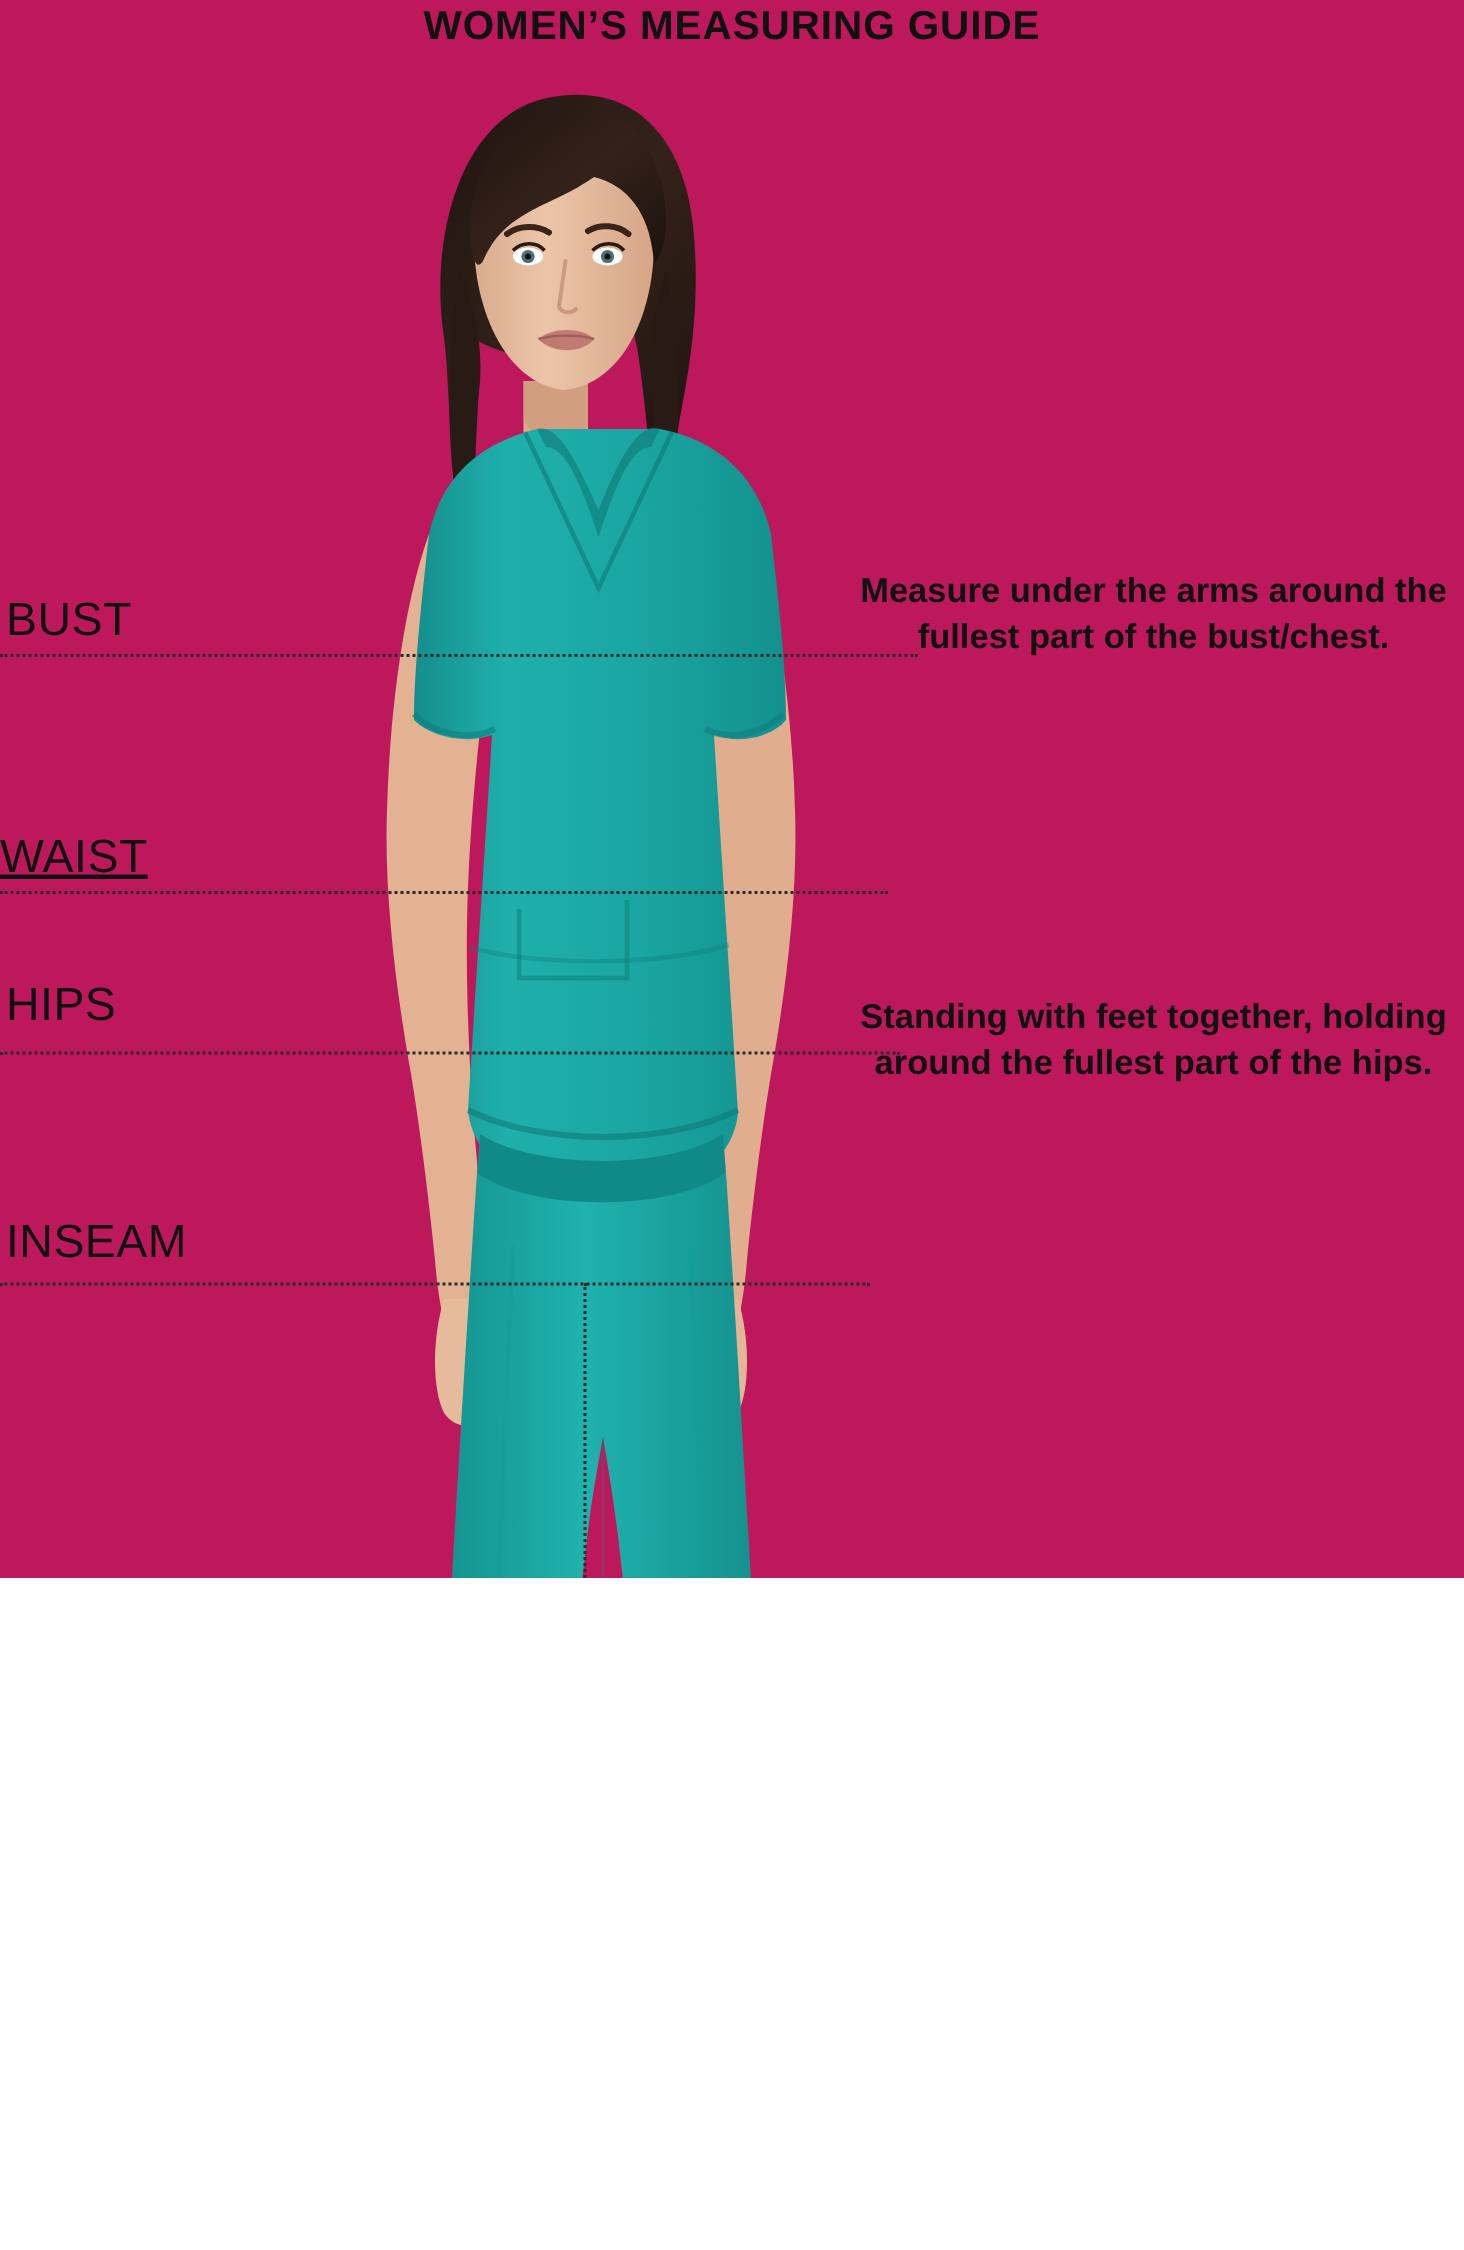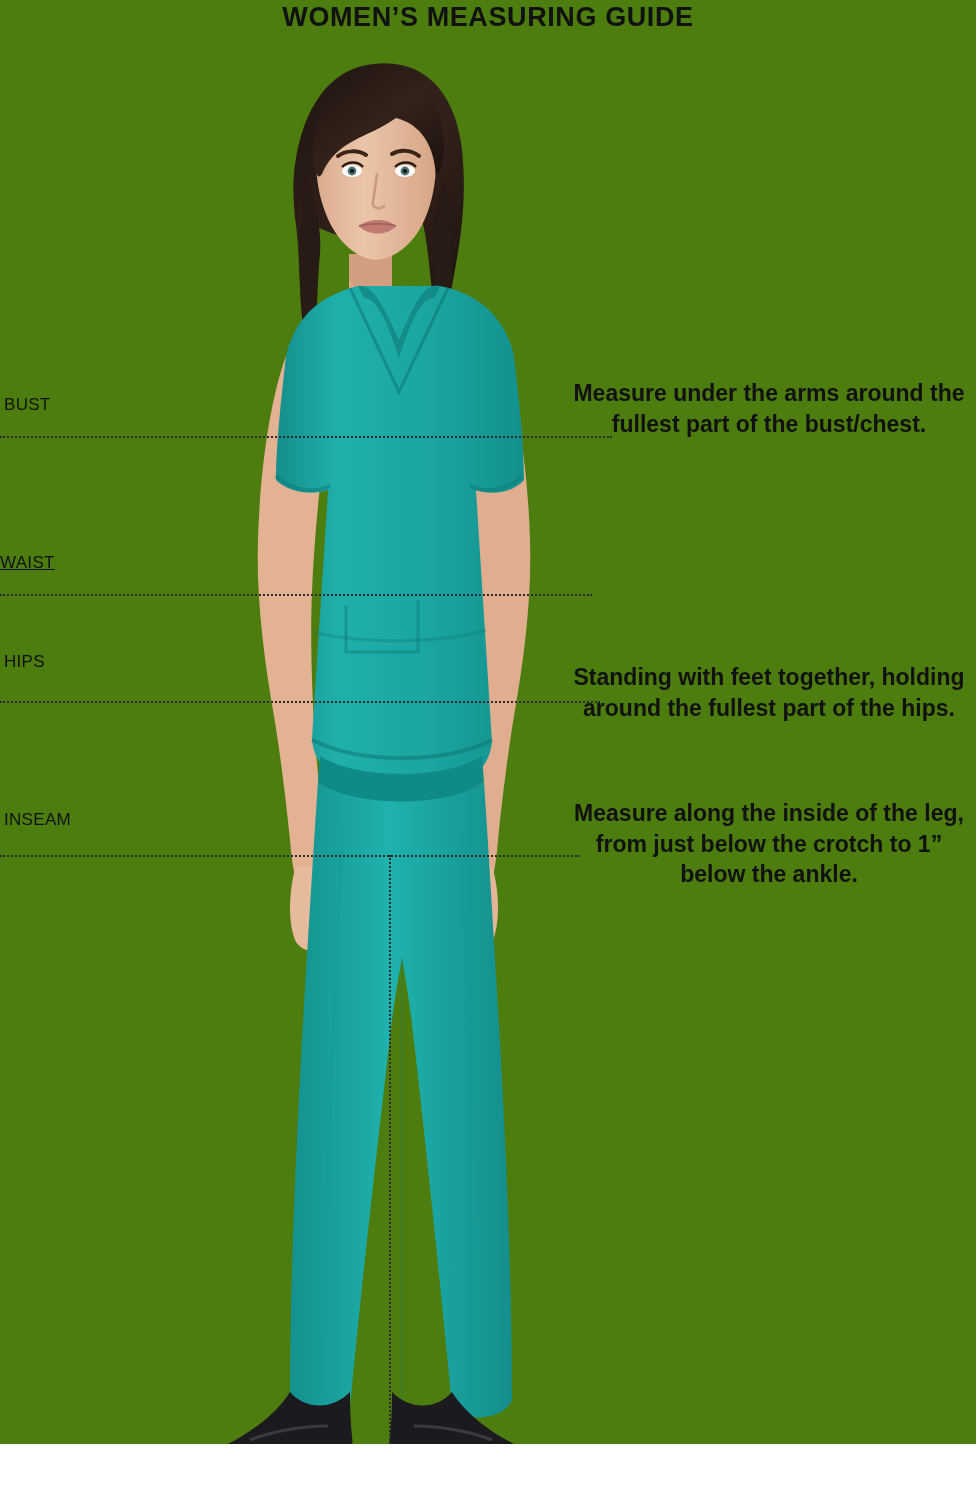--- a/index.html
+++ b/index.html
@@ -7,23 +7,23 @@
     padding: 0;
     background: #ffffff;
   }
   body {
     font-family: "Liberation Sans", sans-serif;
     color: #1a1a1a;
   }
   #page {
     position: relative;
     width: 976px;
-    height: 1444px;
+    height: 1052px;
     overflow: hidden;
-    background: #4d7c0f;
+    background: #be185d;
   }
 
   
   .title {
     position: absolute;
     top: 2px;
     left: 0;
     width: 976px;
     text-align: center;
     font-size: 27px;
@@ -38,21 +38,21 @@
     left: 100px;
     top: 40px;
     width: 520px;
     height: 1450px;
   }
   .figure svg { display: block; }
 
   
   .meas-label {
     position: absolute;
-    font-size: 17px;
+    font-size: 31px;
     color: #111111;
     letter-spacing: 0.3px;
     white-space: nowrap;
   }
   .bust-label  { left: 4px;  top: 395px; }
   .waist-label { left: 0;  top: 553px; text-decoration: underline; }
   .hips-label  { left: 4px;  top: 652px; }
   .inseam-label{ left: 4px;  top: 810px; }
 
   
@@ -201,15 +201,14 @@
   <div class="leader inseam-leader"></div>
   <div class="inseam-vertical"></div>
 
   <div class="meas-label bust-label">BUST</div>
   <div class="meas-label waist-label">WAIST</div>
   <div class="meas-label hips-label">HIPS</div>
   <div class="meas-label inseam-label">INSEAM</div>
 
   <div class="desc desc-bust">Measure under the arms around the fullest part of the bust/chest.</div>
   <div class="desc desc-hips">Standing with feet together, holding around the fullest part of the hips.</div>
-  <div class="desc desc-inseam">Measure along the inside of the leg, from just below the crotch to 1” below the ankle.</div>
 
 </div>
 
 </body></html>

